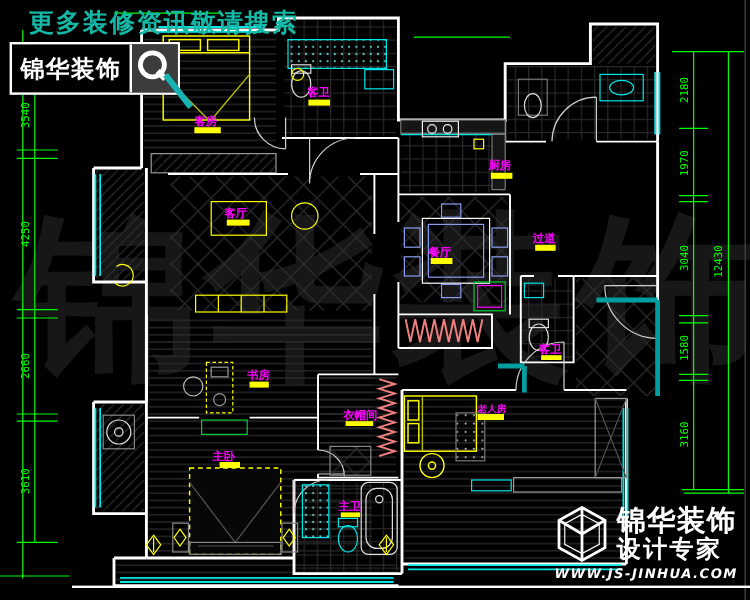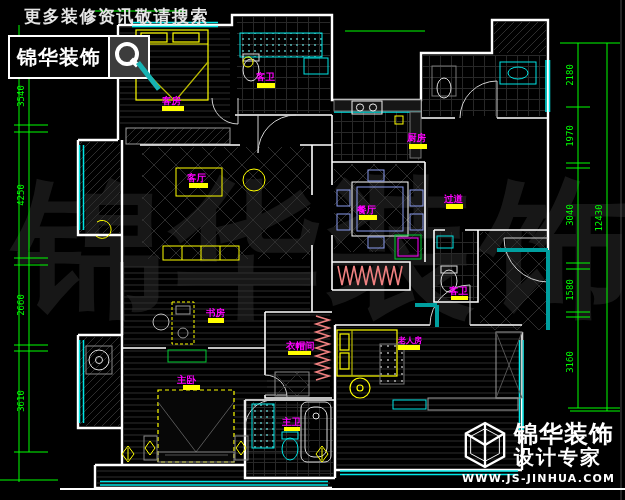--- a/index.html
+++ b/index.html
@@ -4,41 +4,41 @@
 <style>
   html,body{margin:0;padding:0;background:#000;}
   .stage{position:relative;width:625px;height:500px;background:#000;overflow:hidden;
          font-family:"DejaVu Sans",sans-serif;}
   svg text{font-family:"DejaVu Sans",sans-serif;}
   .dim{font-family:"DejaVu Sans Mono",monospace;font-size:9px;fill:#00ff00;}
   .roomlbl{font-size:9.5px;font-weight:bold;fill:#ff00ff;}
   .roomlbl.small{font-size:8px;}
   .wm{font-size:150px;font-weight:bold;fill:#8a8a8a;opacity:0.17;letter-spacing:6px;}
   
-  .search-notice{position:absolute;left:24px;top:5px;color:#e5e5e5;font-size:17px;
+  .search-notice{position:absolute;left:24px;top:5px;color:#14b8a6;font-size:21px;
                  font-weight:bold;letter-spacing:1.5px;white-space:nowrap;}
   .logo-box{position:absolute;left:8px;top:35px;width:138px;height:40px;border:2px solid #fff;
             display:flex;background:#000;}
   .logo-text{width:98px;color:#fff;font-size:20px;font-weight:bold;display:flex;
              align-items:center;justify-content:center;letter-spacing:1px;white-space:nowrap;}
   .logo-glass{position:relative;flex:1;border-left:2px solid #fff;background:#3c3c3c;}
   .glass-circle{position:absolute;left:5px;top:5px;width:16px;height:16px;border:4px solid #fff;
                 border-radius:50%;}
   .glass-handle-stub{position:absolute;left:22px;top:21px;width:5px;height:9px;background:#fff;
                      transform:rotate(-45deg);}
   .glass-handle-tail{position:absolute;left:26px;top:27px;width:5px;height:34px;background:#17b3b3;
                      transform:rotate(-38deg);transform-origin:top left;}
   
   .footer{position:absolute;left:462px;top:420px;width:163px;color:#fff;}
   .footer-row{display:flex;align-items:center;}
   .cube{width:46px;height:50px;flex:0 0 46px;}
   .footer-names{margin-left:6px;line-height:1.05;}
   .footer-brand{font-size:24px;font-weight:bold;letter-spacing:1px;white-space:nowrap;}
   .footer-tagline{font-size:20px;font-weight:bold;letter-spacing:2px;white-space:nowrap;}
-  .footer-url{margin-top:2px;font-size:11px;font-weight:bold;letter-spacing:1.2px;white-space:nowrap;}
+  .footer-url{margin-top:2px;font-size:11px;font-weight:bold;letter-spacing:1.2px;white-space:nowrap;font-style:italic;}
   .bottom-rule{position:absolute;left:60px;top:488px;width:565px;height:2px;background:#fff;}
 </style>
 </head>
 <body>
 
 <div class="stage">
 
 <svg width="625" height="500" viewBox="0 0 625 500">
   <defs>
     <pattern id="hl" width="6" height="6" patternUnits="userSpaceOnUse">

